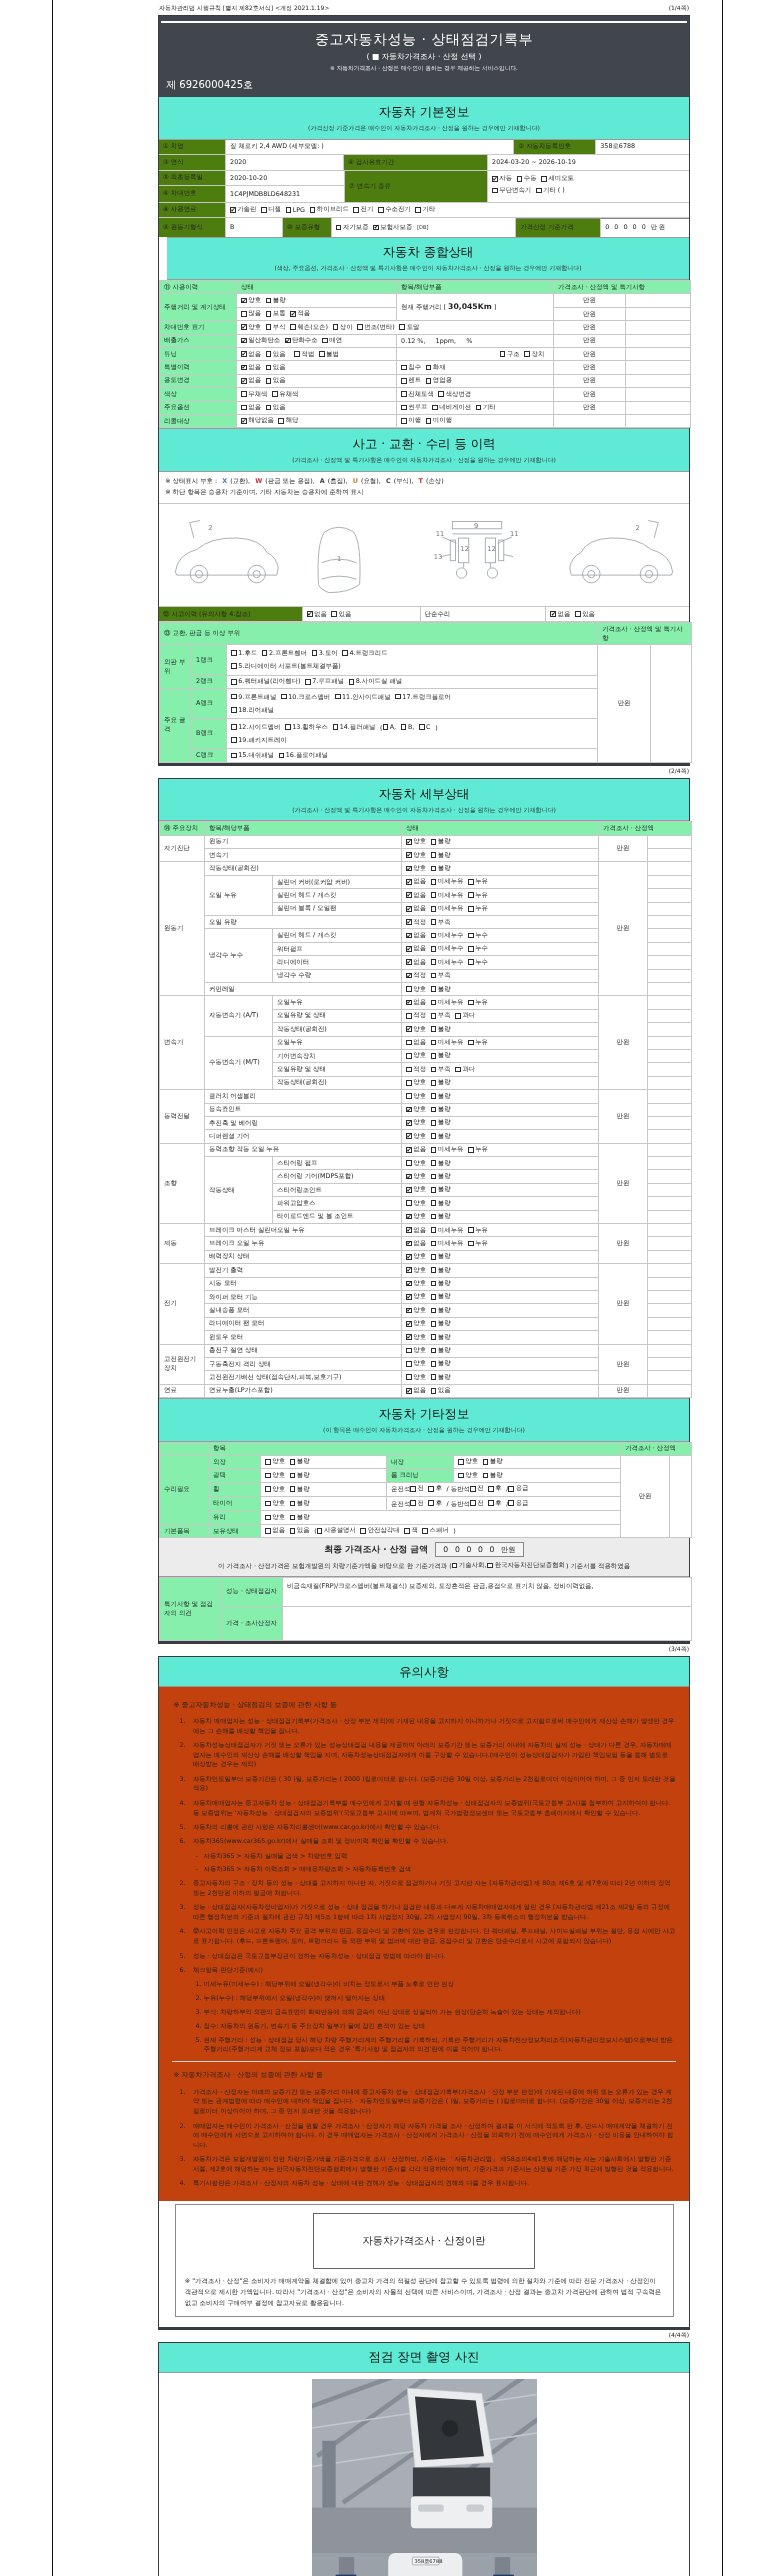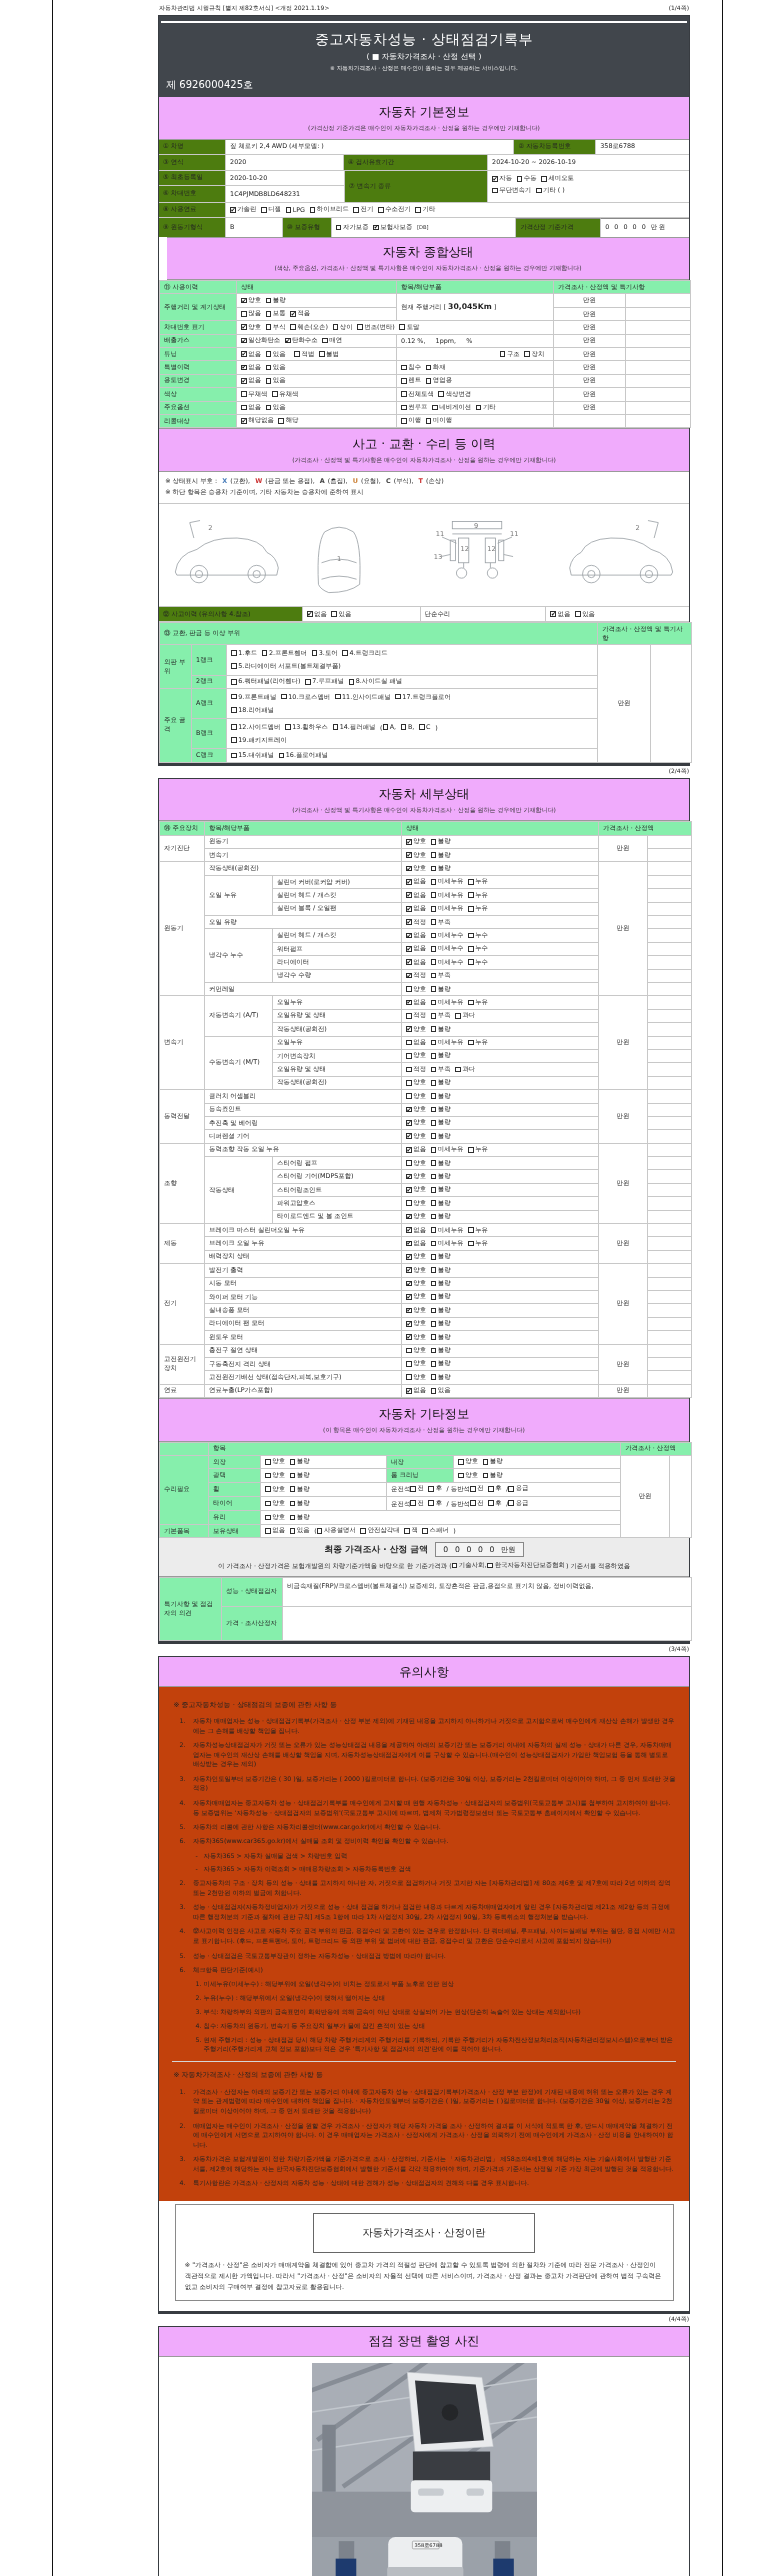--- a/index.html
+++ b/index.html
@@ -19,21 +19,21 @@
 
   
   .dark-head { background:#41464c; color:#fff; text-align:center; padding:5.2px 0 4.1px 0; position:relative; }
   .dark-head .stripe { height:2.1px; background:#fff; margin:0 2.1px 7.2px 2.1px; }
   .dark-head .t { font-size:14px; letter-spacing:0.5px; }
   .dark-head .st { font-size:7.7px; margin-top:3.6px; }
   .dark-head .nt { font-size:5.7px; margin-top:2.6px; color:#f2f2f2; }
   .dark-head .docno { text-align:left; font-size:10px; padding:5.2px 0 1px 7.2px; }
 
   
-  .sec-head { background:#f0abfc; text-align:center; padding:6.7px 0 5.7px 0; border-bottom:0.5px solid #9a9a9a; }
+  .sec-head { background:#5eead4; text-align:center; padding:6.7px 0 5.7px 0; border-bottom:0.5px solid #9a9a9a; }
   .sec-head .t { font-size:12.4px; color:#111; }
   .sec-head .nt { font-size:6px; margin-top:3.1px; color:#333; }
 
   
   .frow { display:flex; border-bottom:0.5px solid #c8c8c8; background:#fff; }
   .fcell { border-right:0.5px solid #c8c8c8; padding:2.6px 4.1px; font-size:6.4px; display:flex; align-items:center; }
   .fcell:last-child { border-right:none; }
   .fcell.lab { background:#4d7c0f; color:#222; }
   .fband { display:flex; border-bottom:0.5px solid #c8c8c8; }
 
@@ -65,21 +65,21 @@
   
   .notice-body { padding:7.2px 13.4px 8.2px 13.4px; background:#c2410c; }
   .n-head { font-size:7px; padding:5.2px 0 6.2px 1px; }
   .n-head.sep { border-top:0.5px solid #d5d5d5; margin-top:7.2px; padding-top:8.2px; }
   .n-item { display:flex; margin:0 0 4.6px 7.2px; font-size:6.3px; line-height:1.55; }
   .n-sub  { display:flex; margin:0 0 4.1px 23px; font-size:6.3px; line-height:1.55; }
   .n-m { flex:0 0 13.4px; } .n-sub .n-m { flex:0 0 8.2px; }
   .n-t { flex:1; }
 
   .pricing-box { border:0.5px solid #8a8a8a; margin:3.1px 15.5px 9.3px 15.5px; padding:8.2px 9.3px 7.2px 9.3px; }
-  .pricing-title { display:block; width:222px; margin:0 auto 7.2px auto; border:0.5px solid #666; text-align:center; font-size:10.3px; padding:12px 0; }
+  .pricing-title { display:block; width:222px; margin:0 auto 7.2px auto; border:0.5px solid #666; text-align:center; font-size:10.3px; padding:20px 0; }
   .pricing-text { font-size:6.4px; line-height:1.7; }
 
   
   .final-band { background:#ececec; border-bottom:0.5px solid #9a9a9a; text-align:center; padding:4.1px 0 4.6px 0; }
   .final-line { display:flex; justify-content:center; align-items:center; gap:7.2px; }
   .final-label { font-size:8.8px; font-weight:bold; }
   .final-amt { border:0.5px solid #888; background:#f4f4f4; padding:1.5px 7.2px; font-size:7.7px; letter-spacing:2.1px; }
   .final-amt .u { letter-spacing:0; font-size:7.2px; }
   .final-note { font-size:6px; margin-top:3.6px; }
   .final-note .cb { margin-right:1px; }
@@ -118,21 +118,21 @@
       <div class="frow" style="height:15.5px;">
         <div class="fcell lab" style="width:67px;">① 차명</div>
         <div class="fcell" style="width:289px;">짚 체로키 2,4 AWD (세부모델: )</div>
         <div class="fcell lab" style="width:82px;">② 자동차등록번호</div>
         <div class="fcell" style="width:93px;">358로6788</div>
       </div>
       <div class="frow" style="height:15.5px;">
         <div class="fcell lab" style="width:67px;">③ 연식</div>
         <div class="fcell" style="width:118px;">2020</div>
         <div class="fcell lab" style="width:144px;">④ 검사유효기간</div>
-        <div class="fcell" style="width:201px;">2024-10-20 ~ 2026-10-19</div>
+        <div class="fcell" style="width:201px;">2024-03-20 ~ 2026-10-19</div>
       </div>
       <div class="fband">
         <div style="width:185px;">
           <div class="frow" style="height:15.5px;border-bottom:0.5px solid #c8c8c8;">
             <div class="fcell lab" style="width:67px;">⑤ 최초등록일</div>
             <div class="fcell" style="width:118px;border-right:none;">2020-10-20</div>
           </div>
           <div class="frow" style="height:15.5px;border-bottom:none;">
             <div class="fcell lab" style="width:67px;">⑥ 차대번호</div>
             <div class="fcell" style="width:118px;border-right:none;">1C4PJMDB8LD648231</div>

